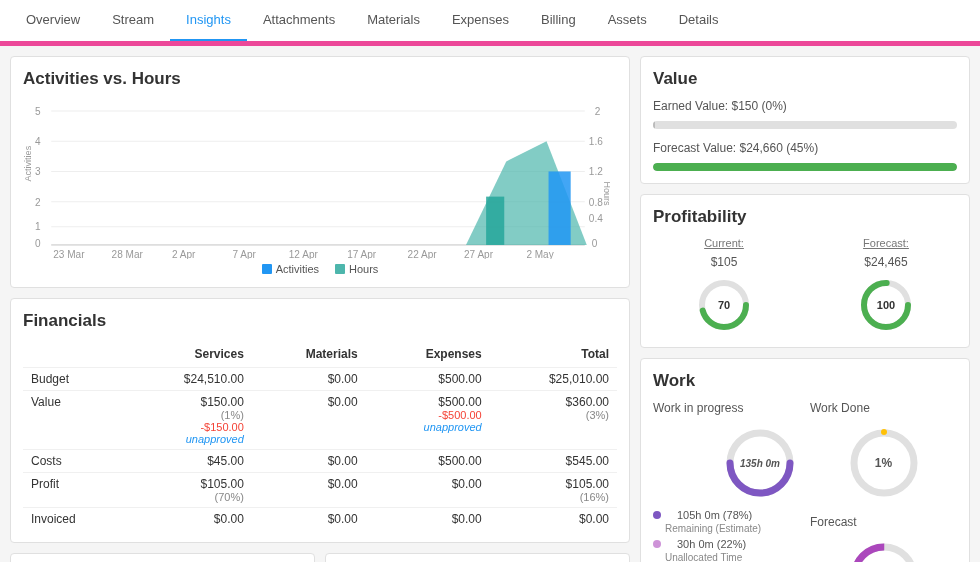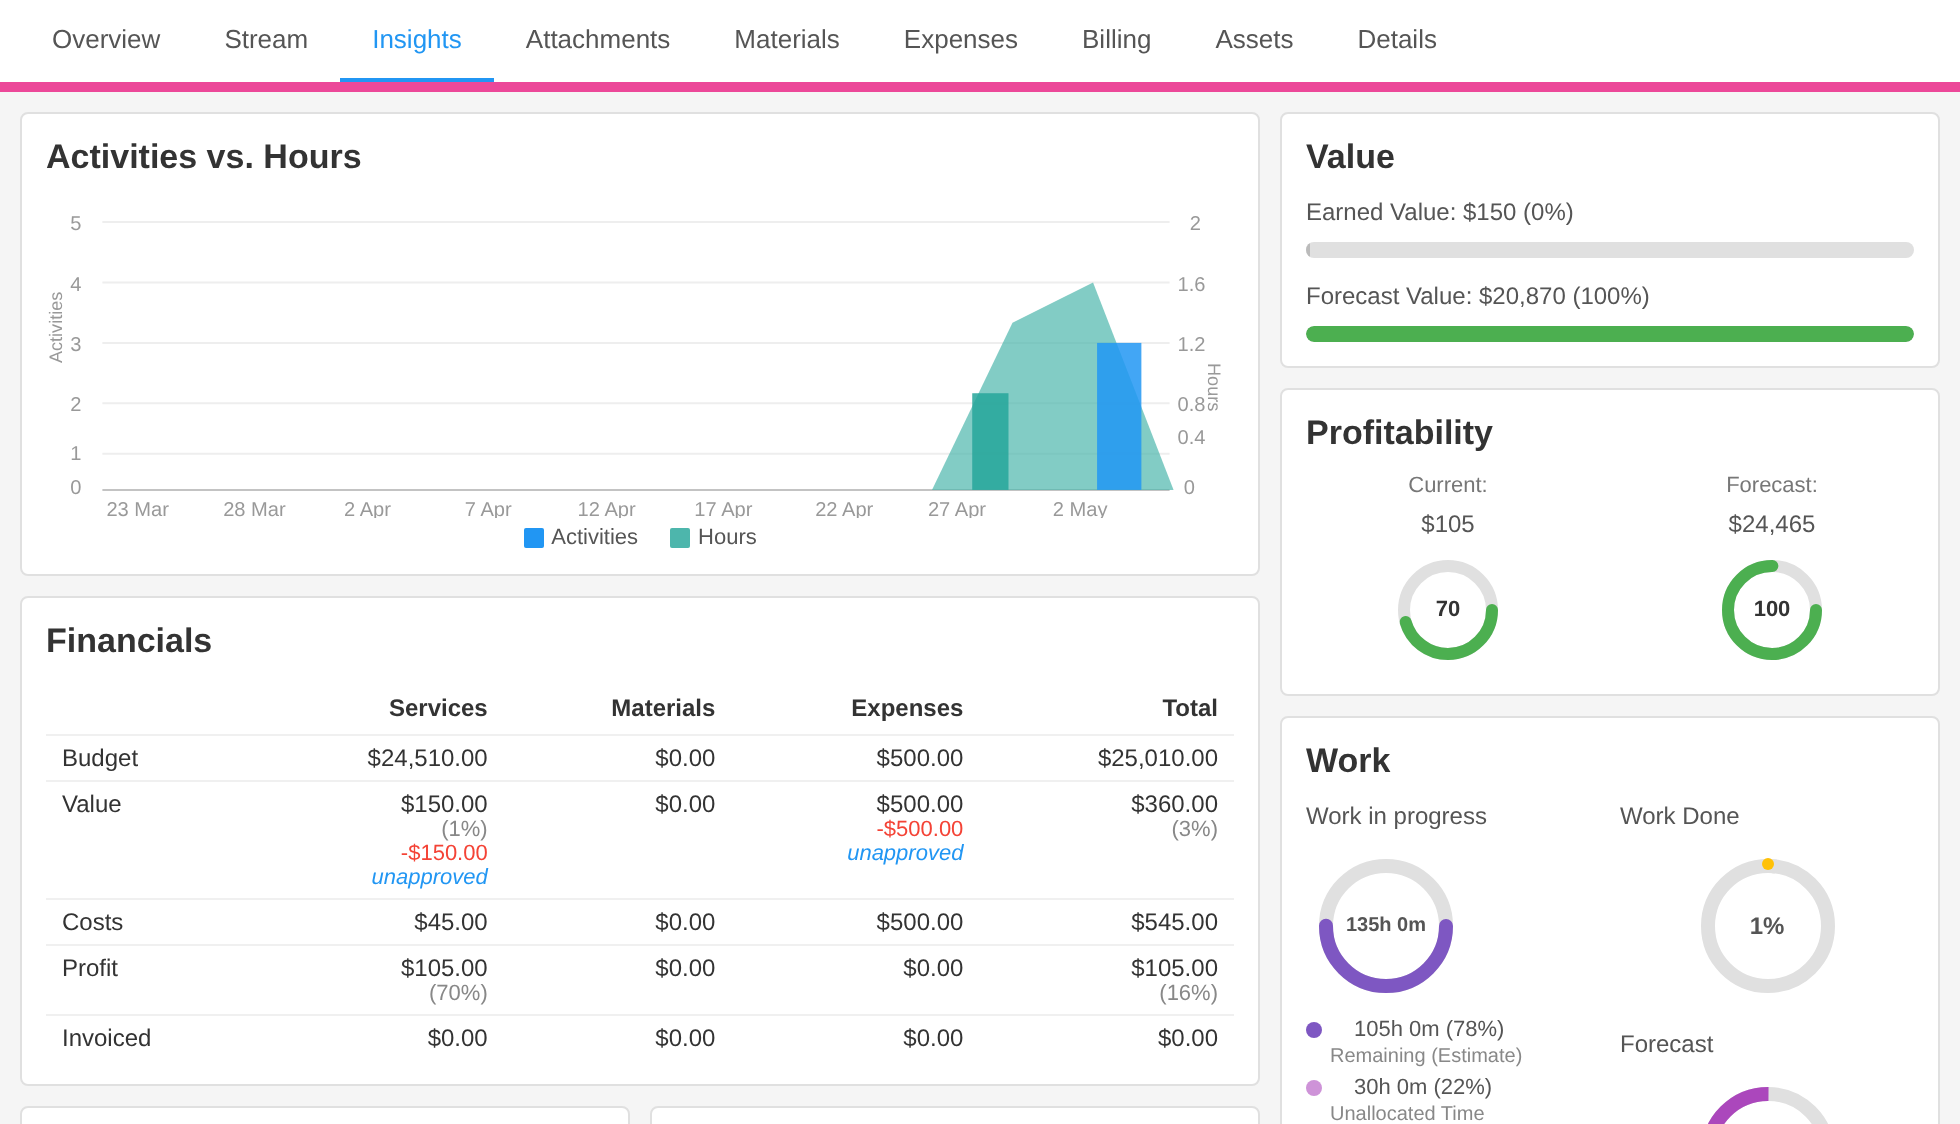--- a/index.html
+++ b/index.html
@@ -24,21 +24,21 @@
 
     
     .value-row { display: flex; flex-direction: column; gap: 6px; }
     .value-label { font-size: 12px; color: #555; margin-bottom: 2px; }
     .progress-bar { height: 8px; background: #e0e0e0; border-radius: 4px; overflow: hidden; }
     .progress-fill { height: 100%; border-radius: 4px; }
 
     
     .profitability-row { display: flex; align-items: center; gap: 20px; justify-content: space-around; margin-top: 8px; }
     .prof-item { display: flex; flex-direction: column; align-items: center; gap: 6px; }
-    .prof-label { font-size: 11px; color: #777; }
+    .prof-label { font-size: 11px; color: #777; text-decoration: underline; }
     .prof-value { font-size: 12px; color: #555; }
     .donut { position: relative; width: 60px; height: 60px; }
     .donut svg { width: 60px; height: 60px; }
     .donut-label { position: absolute; top: 50%; left: 50%; transform: translate(-50%, -50%); font-size: 12px; font-weight: 600; color: #333; }
 
     
     .fin-table { width: 100%; border-collapse: collapse; font-size: 12px; }
     .fin-table th { text-align: right; font-weight: 600; padding: 6px 8px; color: #333; }
     .fin-table th:first-child { text-align: left; }
     .fin-table td { text-align: right; padding: 4px 8px; border-top: 1px solid #f0f0f0; vertical-align: top; }
@@ -243,21 +243,21 @@
 
   <div class="right-col">
 
     <div class="card">
       <div class="card-title">Value</div>
       <div class="value-row">
         <div class="value-label">Earned Value: $150 (0%)</div>
         <div class="progress-bar">
           <div class="progress-fill" style="width:0.6%; background:#bbb;"></div>
         </div>
-        <div class="value-label" style="margin-top:6px;">Forecast Value: $20,870 (100%)</div>
+        <div class="value-label" style="margin-top:6px;">Forecast Value: $24,660 (45%)</div>
         <div class="progress-bar">
           <div class="progress-fill" style="width:100%; background:#4caf50;"></div>
         </div>
       </div>
     </div>
 
     <div class="card">
       <div class="card-title">Profitability</div>
       <div class="profitability-row">
         <div class="prof-item">
@@ -284,21 +284,21 @@
         </div>
       </div>
     </div>
 
     <div class="card">
       <div class="card-title">Work</div>
       <div class="work-grid">
 
         <div>
           <div class="work-section-title">Work in progress</div>
-          <div style="display:flex; justify-content:flex-start;">
+          <div style="display:flex; justify-content:flex-end;font-style:italic;">
             <div class="work-donut">
               <svg viewBox="0 0 80 80">
                 <circle cx="40" cy="40" r="30" fill="none" stroke="#e0e0e0" stroke-width="7"></circle>
                 <circle cx="40" cy="40" r="30" fill="none" stroke="#7e57c2" stroke-width="7" stroke-dasharray="141.3 188.5" stroke-dashoffset="47.1" stroke-linecap="round"></circle>
               </svg>
               <div class="work-donut-label" style="font-size:10px; white-space:nowrap;">135h 0m</div>
             </div>
           </div>
           <div class="work-legend">
             <div class="legend-item">

